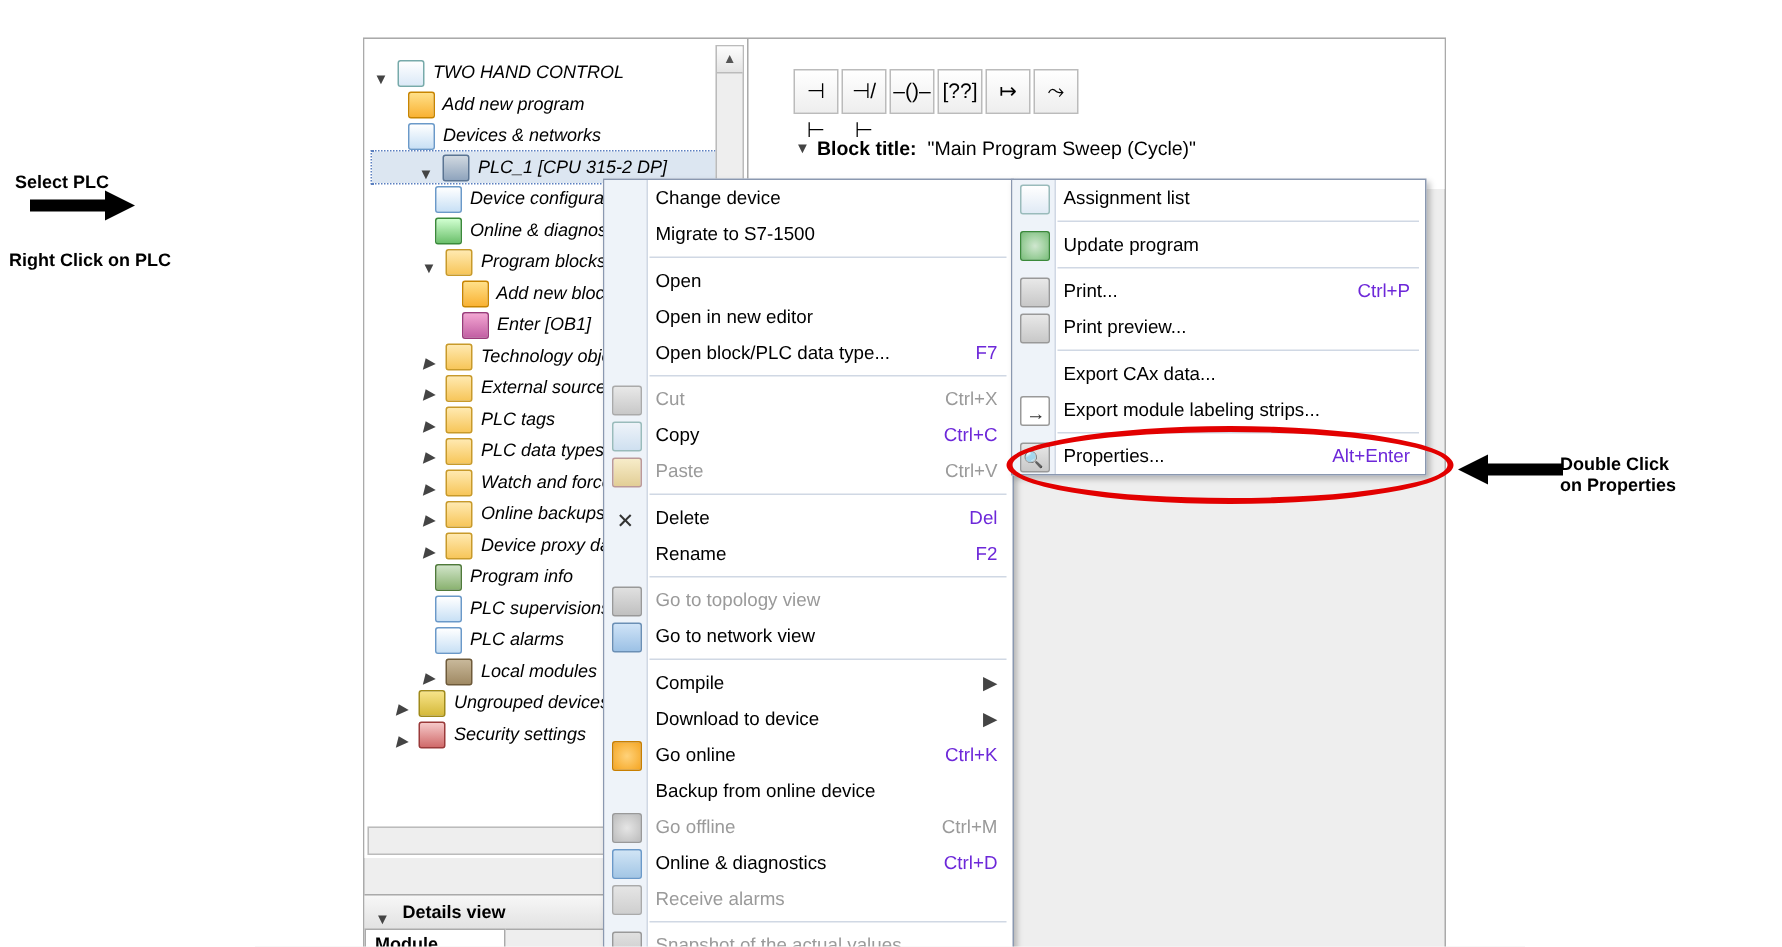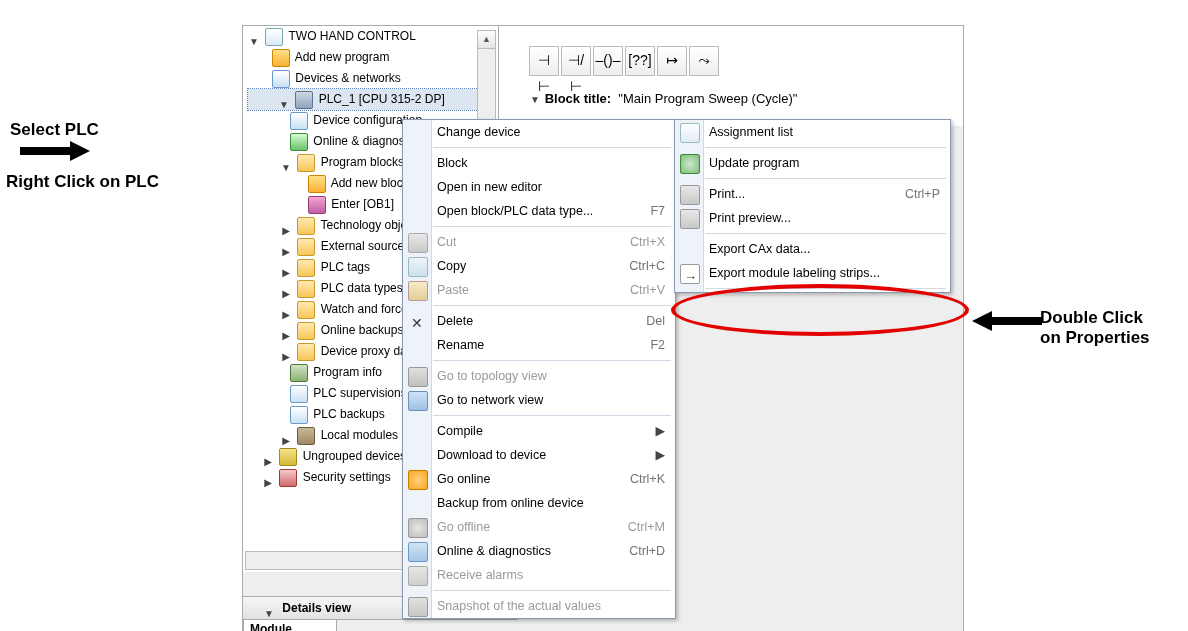--- a/index.html
+++ b/index.html
@@ -8,21 +8,21 @@
     font-size: 12px;
     background: #fff;
     width: 1188px;
     height: 631px;
     position: relative;
     overflow: hidden;
   }
   .annotation {
     position: absolute;
     font-weight: bold;
-    font-size: 17px;
+    font-size: 12px;
     font-family: Arial, sans-serif;
     color: #000;
     white-space: pre-line;
   }
   .arrow-right {
     display: inline-block;
     width: 70px;
     height: 18px;
     position: relative;
     vertical-align: middle;
@@ -88,22 +88,23 @@
     top: 0;
     width: 255px;
     height: 546px;
     background: #fff;
     border-right: 1px solid #aaa;
     overflow: hidden;
   }
   .tree {
     position: absolute;
     left: 5px;
-    top: 0;
+    top: 12px;
     right: 20px;
+    font-style: italic;
   }
   .row {
     height: 21px;
     line-height: 21px;
     white-space: nowrap;
     color: #000;
   }
   .row.selected {
     background: #dce6f1;
     outline: 1px dotted #5a7fbf;
@@ -168,21 +169,21 @@
   .details-header {
     position: absolute;
     left: 0;
     top: 570px;
     width: 255px;
     height: 22px;
     background: linear-gradient(#f7f7f7,#e2e2e2);
     border-top: 1px solid #aaa;
     border-bottom: 1px solid #aaa;
     line-height: 22px;
-    padding-left: 20px;
+    padding-left: 6px;
     font-weight: bold;
   }
   .details-header .exp { margin-right:4px;}
   .module-tab {
     position:absolute; left:0; top:593px; width:80px; height:16px;
     border:1px solid #aaa; background:#fff; padding:2px 6px;
     font-weight:bold;
   }
 
   
@@ -218,21 +219,21 @@
     background:#eef3f9; border-right:1px solid #d0d8e4;
   }
   .mi {
     position:relative;
     height:24px; line-height:24px;
     padding-left:34px; padding-right:7px;
     color:#000;
     white-space:nowrap;
   }
   .mi.disabled { color:#9a9a9a; }
-  .mi .sc { position:absolute; right:10px; color:#737373; }
+  .mi .sc { position:absolute; right:10px; color:#6d28d9; }
   .mi.disabled .sc { color:#9a9a9a; }
   .mi .sub { position:absolute; right:10px; color:#444; }
   .sep {
     height:1px; margin:3px 4px 3px 30px; background:#d0d8e4;
   }
   .mi .micon {
     position:absolute; left:5px; top:3px; width:18px; height:18px;
     border-radius:2px;
   }
   .ic-cut { background:linear-gradient(#e8e8e8,#c8c8c8); border:1px solid #aaa;}
@@ -382,21 +383,21 @@
       <div class="row" style="padding-left:40px">
         <span class="i i-prog"></span>
         <span>Program info</span>
       </div>
       <div class="row" style="padding-left:40px">
         <span class="i i-device"></span>
         <span>PLC supervisions</span>
       </div>
       <div class="row" style="padding-left:40px">
         <span class="i i-device"></span>
-        <span>PLC backups</span>
+        <span>PLC alarms</span>
       </div>
       <div class="row" style="padding-left:32px">
         <span class="exp-right"></span>
         <span class="i i-local"></span>
         <span>Local modules</span>
       </div>
       <div class="row" style="padding-left:14px">
         <span class="exp-right"></span>
         <span class="i i-ungr"></span>
         <span>Ungrouped devices</span>
@@ -416,22 +417,23 @@
 
   <div class="details-header">
     <span class="exp"></span>
     <span>Details view</span>
   </div>
   <div class="module-tab">Module</div>
 
   <div class="menu menu1">
     <div class="iconcol"></div>
     <div class="mi"><span>Change device</span></div>
-    <div class="sep"></div>
-    <div class="mi"><span>Block</span></div>
+    <div class="mi"><span>Migrate to S7-1500</span></div>
+    <div class="sep"></div>
+    <div class="mi"><span>Open</span></div>
     <div class="mi"><span>Open in new editor</span></div>
     <div class="mi"><span>Open block/PLC data type...</span><span class="sc">F7</span></div>
     <div class="sep"></div>
     <div class="mi disabled"><span class="micon ic-cut"></span><span>Cut</span><span class="sc">Ctrl+X</span></div>
     <div class="mi"><span class="micon ic-copy"></span><span>Copy</span><span class="sc">Ctrl+C</span></div>
     <div class="mi disabled"><span class="micon ic-paste"></span><span>Paste</span><span class="sc">Ctrl+V</span></div>
     <div class="sep"></div>
     <div class="mi"><span class="micon ic-del"></span><span>Delete</span><span class="sc">Del</span></div>
     <div class="mi"><span>Rename</span><span class="sc">F2</span></div>
     <div class="sep"></div>
@@ -454,17 +456,18 @@
     <div class="mi"><span class="micon ic-assign"></span><span>Assignment list</span></div>
     <div class="sep"></div>
     <div class="mi"><span class="micon ic-update"></span><span>Update program</span></div>
     <div class="sep"></div>
     <div class="mi"><span class="micon ic-print"></span><span>Print...</span><span class="sc">Ctrl+P</span></div>
     <div class="mi"><span class="micon ic-printp"></span><span>Print preview...</span></div>
     <div class="sep"></div>
     <div class="mi"><span>Export CAx data...</span></div>
     <div class="mi"><span class="micon ic-export"></span><span>Export module labeling strips...</span></div>
     <div class="sep"></div>
+    <div class="mi"><span class="micon ic-prop"></span><span>Properties...</span><span class="sc">Alt+Enter</span></div>
   </div>
 
   <div class="callout" style="left:428px; top:258px; width:290px; height:44px;"></div>
 
 </div>
 
 </body></html>

